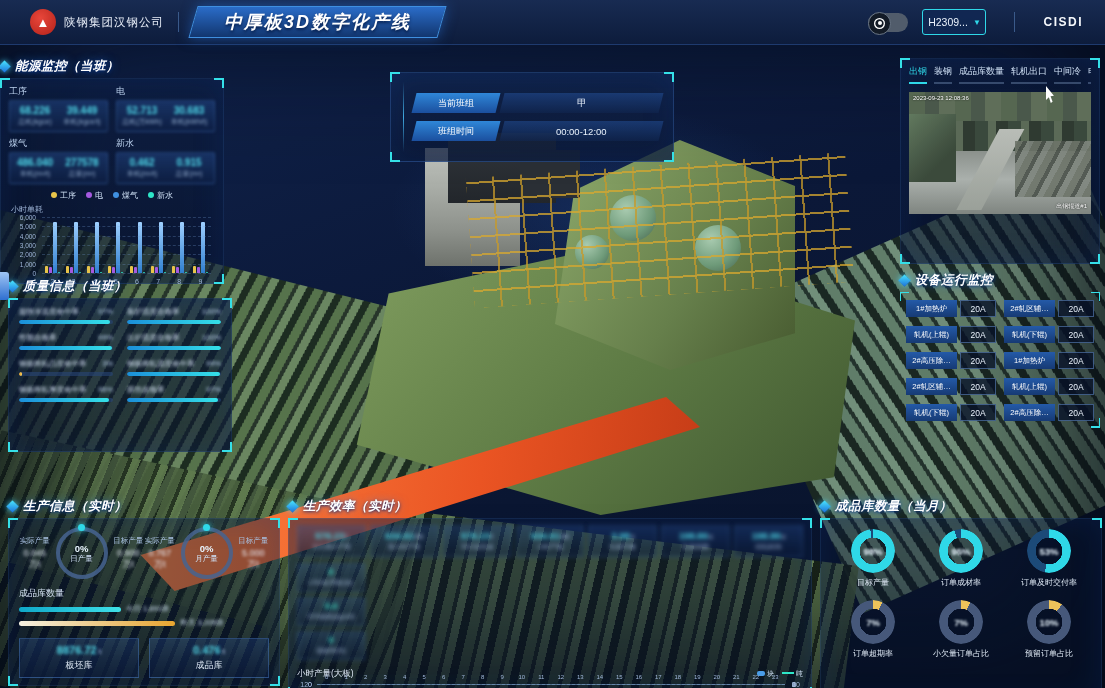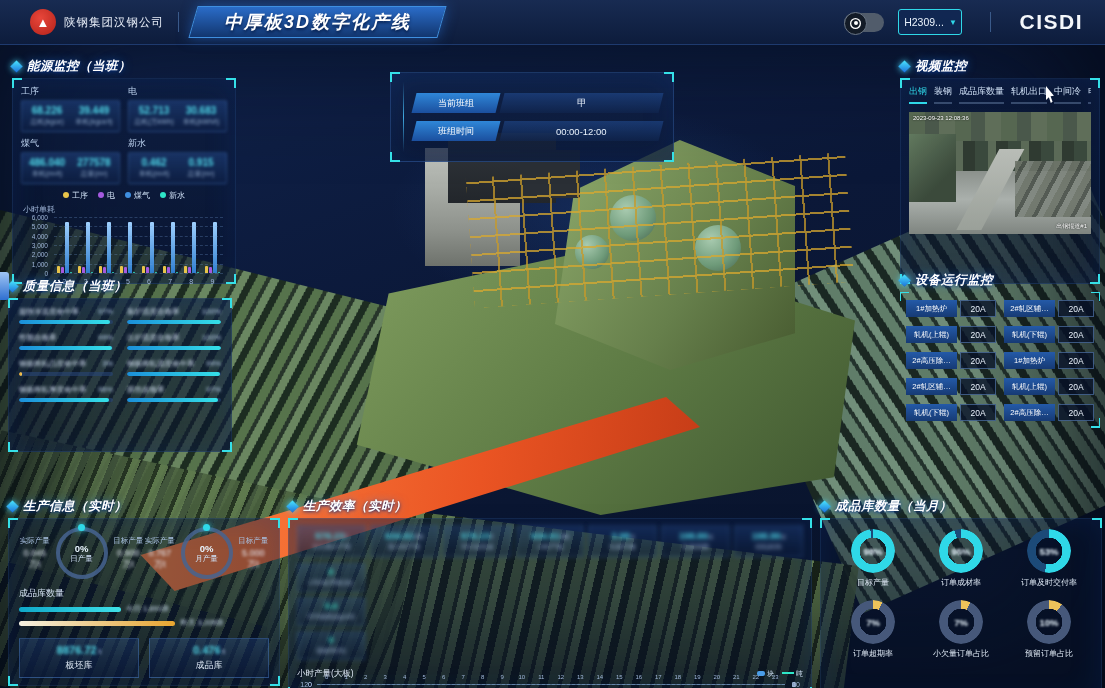--- a/index.html
+++ b/index.html
@@ -54,40 +54,40 @@
     letter-spacing:2px;text-shadow:0 2px 3px rgba(0,20,60,.8);}
   .hdr-right{margin-left:auto;display:flex;align-items:center;gap:14px;padding-right:22px;}
   .toggle{width:40px;height:19px;border-radius:10px;background:#515c6b;position:relative;}
   .toggle .knob{position:absolute;left:0px;top:-1px;width:21px;height:21px;border-radius:50%;background:#131b27;
     border:1px solid #6a7686;display:flex;align-items:center;justify-content:center;}
   .eye{width:11px;height:11px;border-radius:50%;box-shadow:inset 0 0 0 1.3px #fff;position:relative;}
   .eye::after{content:"";position:absolute;left:3.5px;top:3.5px;width:4px;height:4px;border-radius:50%;background:#fff;}
   .spec-dd{min-width:62px;height:24px;border:1px solid #2fd8e8;border-radius:3px;background:rgba(16,40,84,.85);
     display:flex;align-items:center;justify-content:center;gap:5px;font-size:10.5px;color:#eaf2fc;cursor:pointer;}
   .spec-dd .car{color:#2fd8e8;font-size:8px;}
-  .brand{font-weight:800;font-size:21px;letter-spacing:1.5px;color:#f4f7fb;text-align:center;}
+  .brand{font-weight:800;font-size:12px;letter-spacing:1.5px;color:#f4f7fb;text-align:center;}
   
   .panel{position:absolute;z-index:5;}
   .ptitle{display:flex;align-items:center;gap:6px;height:16px;margin-bottom:4px;}
   .ticon{width:9px;height:9px;transform:rotate(45deg);flex:none;
     background:linear-gradient(135deg,#4ae8ff,#1b6fd9);box-shadow:0 0 6px rgba(70,220,255,.9);}
   .ptitle .txt{font-style:italic;font-weight:700;font-size:12.5px;color:#fff;letter-spacing:.5px;
     text-shadow:0 1px 3px rgba(0,40,120,.9),0 0 8px rgba(40,140,255,.5);white-space:nowrap;}
   .pbox{position:relative;background:linear-gradient(180deg,rgba(12,28,62,.66),rgba(8,18,42,.58));
     border:1px solid rgba(60,120,210,.18);box-shadow:inset 0 0 30px rgba(20,60,140,.22);}
   .pbox.light{background:rgba(10,22,48,.42);}
   .cor{position:absolute;width:8px;height:8px;border:2px solid #35e0e8;z-index:3;}
   .cor.tl{left:-1px;top:-1px;border-right:none;border-bottom:none;}
   .cor.tr{right:-1px;top:-1px;border-left:none;border-bottom:none;}
   .cor.bl{left:-1px;bottom:-1px;border-right:none;border-top:none;}
   .cor.br{right:-1px;bottom:-1px;border-left:none;border-top:none;}
   .blur1{filter:blur(1.5px);}
   .blur2{filter:blur(2.1px);}
   
-  #energy-panel{left:12px;top:58px;width:224px;}
+  #energy-panel{left:0;top:58px;width:224px;}
   #energy-box{height:192px;padding:6px 8px;}
   #energy-groups{display:grid;grid-template-columns:1fr 1fr;gap:5px 8px;}
   .e-gname{font-size:9px;color:#bcd2ee;margin-bottom:2px;}
   .e-gbox{display:flex;gap:3px;padding:4px 3px;border-radius:2px;border:1px solid rgba(90,150,230,.28);
     background:linear-gradient(180deg,rgba(45,90,165,.38),rgba(14,32,70,.55));}
   .e-cell{flex:1;text-align:center;}
   .e-val{font-size:10px;font-weight:700;color:#4fd8e8;}
   .e-unit{font-size:7px;color:#8fa8c8;margin-top:1px;}
   #energy-legend{display:flex;gap:10px;justify-content:center;margin-top:6px;font-size:8px;color:#cfe0f5;}
   .lg-dot{display:inline-block;width:6px;height:6px;border-radius:50%;margin-right:3px;}
@@ -608,24 +608,20 @@
             </div>
             <div class="ms-val">
               <span>00:00-12:00</span>
             </div>
           </div>
         </div>
     </div>
   </div>
 
   <div class="panel" id="video-panel">
-    <div class="ptitle">
-        <span class="ticon"></span>
-      <span class="txt">视频监控</span>
-      </div>
     <div class="pbox" id="video-box">
       <span class="cor tl"></span>
         <span class="cor tr"></span>
         <span class="cor bl"></span>
         <span class="cor br"></span>
       <div id="video-tabs">
           <div class="v-tab active">出钢</div>
           <div class="v-tab">装钢</div>
           <div class="v-tab">成品库数量</div>
           <div class="v-tab">轧机出口</div>

